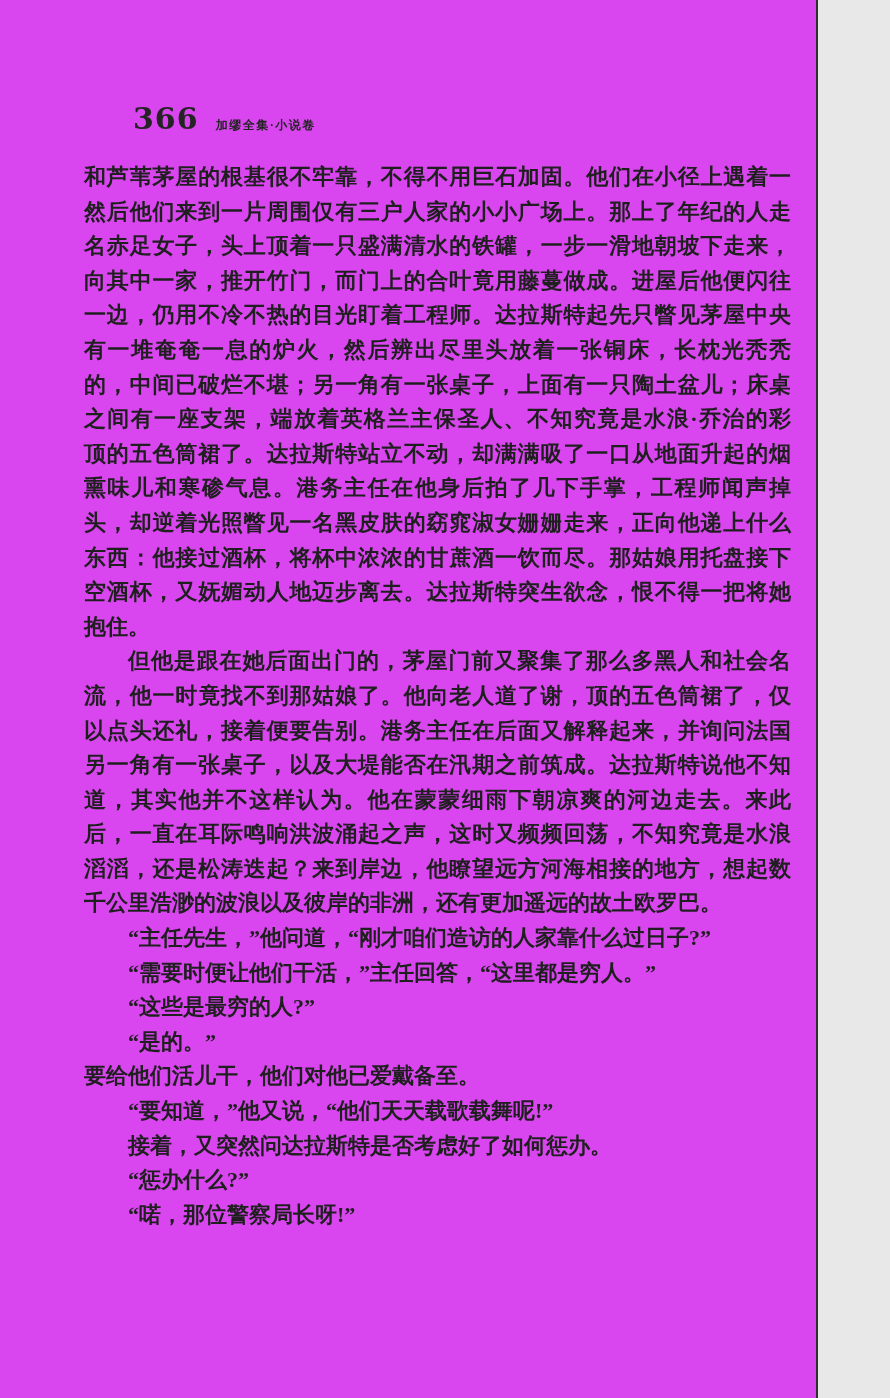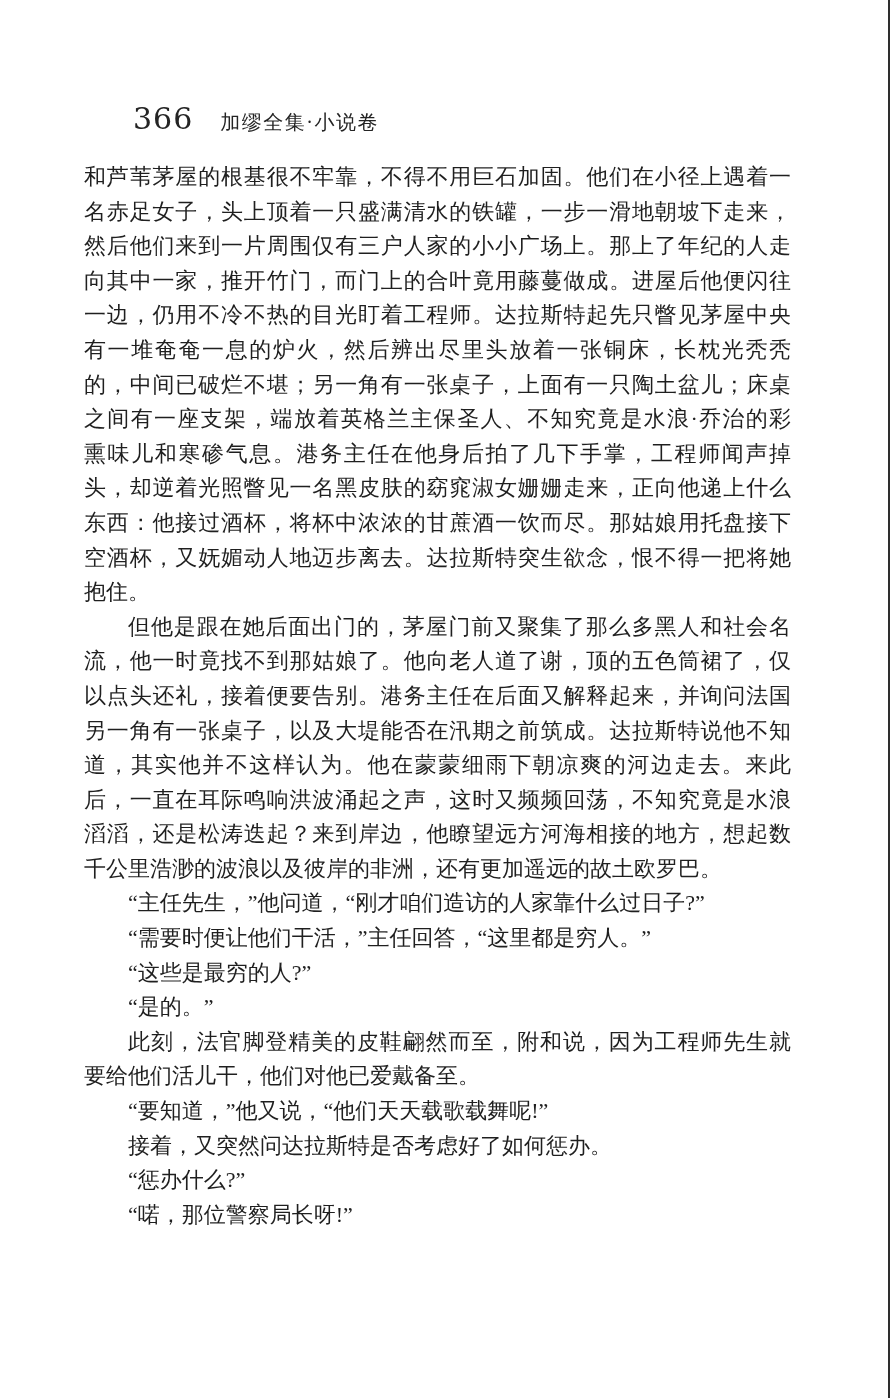--- a/index.html
+++ b/index.html
@@ -2,45 +2,46 @@
 <html><head>
 <meta charset="utf-8">
 <style>
   html, body {
     margin: 0;
     padding: 0;
     background: #e8e8e8;
   }
   .page {
     position: relative;
-    width: 890px;
+    width: 818px;
     height: 1398px;
-    background: #ffffff;
+    background: #d946ef;
     overflow: hidden;
     font-family: "Liberation Serif", "DejaVu Serif", serif;
     color: #1f1f1f;
+    font-weight: bold;
   }
   .running-header {
     position: absolute;
     left: 133px;
     top: 103px;
     display: flex;
     align-items: baseline;
     white-space: nowrap;
   }
   .page-number {
     font-family: "DejaVu Serif", "Liberation Serif", serif;
     font-size: 30px;
     line-height: 32px;
     color: #242424;
     letter-spacing: 1px;
   }
   .book-title {
-    margin-left: 27px;
-    font-size: 20px;
+    margin-left: 17px;
+    font-size: 12px;
     line-height: 32px;
     letter-spacing: 1.5px;
     color: #242424;
   }
   .body-text {
     position: absolute;
     left: 84px;
     top: 160px;
     width: 707px;
     font-size: 22px;
@@ -72,45 +73,45 @@
 
 <div class="page">
 
   <div class="running-header">
     <span class="page-number">366</span>
     <span class="book-title">加缪全集·小说卷</span>
   </div>
 
   <div class="body-text" id="body-text">
       <div class="line justify">和芦苇茅屋的根基很不牢靠，不得不用巨石加固。他们在小径上遇着一</div>
+      <div class="line justify">然后他们来到一片周围仅有三户人家的小小广场上。那上了年纪的人走</div>
       <div class="line justify">名赤足女子，头上顶着一只盛满清水的铁罐，一步一滑地朝坡下走来，</div>
-      <div class="line justify">然后他们来到一片周围仅有三户人家的小小广场上。那上了年纪的人走</div>
       <div class="line justify">向其中一家，推开竹门，而门上的合叶竟用藤蔓做成。进屋后他便闪往</div>
       <div class="line justify">一边，仍用不冷不热的目光盯着工程师。达拉斯特起先只瞥见茅屋中央</div>
       <div class="line justify">有一堆奄奄一息的炉火，然后辨出尽里头放着一张铜床，长枕光秃秃</div>
       <div class="line justify">的，中间已破烂不堪；另一角有一张桌子，上面有一只陶土盆儿；床桌</div>
       <div class="line justify">之间有一座支架，端放着英格兰主保圣人、不知究竟是水浪·乔治的彩</div>
+      <div class="line justify">顶的五色筒裙了。达拉斯特站立不动，却满满吸了一口从地面升起的烟</div>
       <div class="line justify">熏味儿和寒碜气息。港务主任在他身后拍了几下手掌，工程师闻声掉</div>
       <div class="line justify">头，却逆着光照瞥见一名黑皮肤的窈窕淑女姗姗走来，正向他递上什么</div>
       <div class="line justify">东西：他接过酒杯，将杯中浓浓的甘蔗酒一饮而尽。那姑娘用托盘接下</div>
       <div class="line justify">空酒杯，又妩媚动人地迈步离去。达拉斯特突生欲念，恨不得一把将她</div>
       <div class="line">抱住。</div>
       <div class="line justify indent">但他是跟在她后面出门的，茅屋门前又聚集了那么多黑人和社会名</div>
       <div class="line justify">流，他一时竟找不到那姑娘了。他向老人道了谢，顶的五色筒裙了，仅</div>
       <div class="line justify">以点头还礼，接着便要告别。港务主任在后面又解释起来，并询问法国</div>
       <div class="line justify">另一角有一张桌子，以及大堤能否在汛期之前筑成。达拉斯特说他不知</div>
       <div class="line justify">道，其实他并不这样认为。他在蒙蒙细雨下朝凉爽的河边走去。来此</div>
       <div class="line justify">后，一直在耳际鸣响洪波涌起之声，这时又频频回荡，不知究竟是水浪</div>
       <div class="line justify">滔滔，还是松涛迭起？来到岸边，他瞭望远方河海相接的地方，想起数</div>
       <div class="line">千公里浩渺的波浪以及彼岸的非洲，还有更加遥远的故土欧罗巴。</div>
       <div class="line indent">“主任先生，”他问道，“刚才咱们造访的人家靠什么过日子?”</div>
       <div class="line indent">“需要时便让他们干活，”主任回答，“这里都是穷人。”</div>
       <div class="line indent">“这些是最穷的人?”</div>
       <div class="line indent">“是的。”</div>
-      <div class="line justify indent">此刻，法官脚登精美的皮鞋翩然而至，附和说，因为工程师先生就</div>
       <div class="line">要给他们活儿干，他们对他已爱戴备至。</div>
       <div class="line indent">“要知道，”他又说，“他们天天载歌载舞呢!”</div>
       <div class="line indent">接着，又突然问达拉斯特是否考虑好了如何惩办。</div>
       <div class="line indent">“惩办什么?”</div>
       <div class="line indent">“喏，那位警察局长呀!”</div>
     </div>
 
   <div class="scan-edge"></div>
 
 </div>

